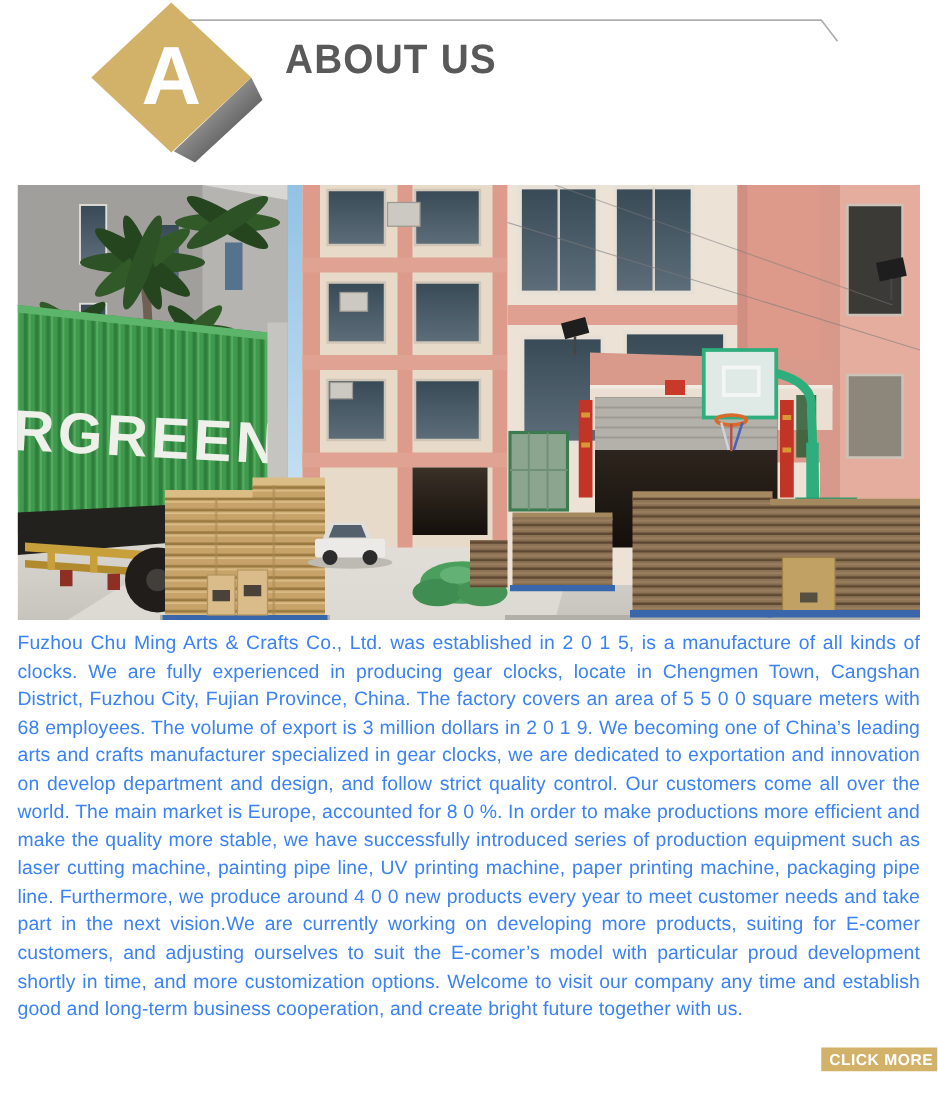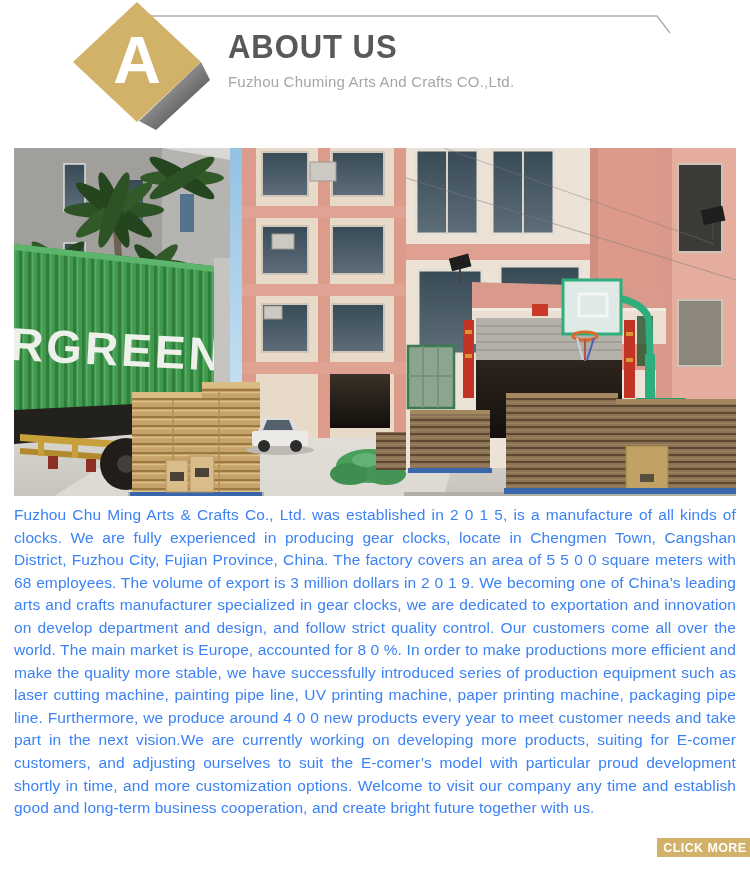--- a/index.html
+++ b/index.html
@@ -55,21 +55,20 @@
         <stop offset="0" stop-color="#cfcfcf"></stop>
           <stop offset="1" stop-color="#2e2e2e"></stop>
       </linearGradient>
     </defs>
     <polygon points="79,121 141,62 150,80 96,130" fill="url(#curl)"></polygon>
     <polygon points="77,2 141,62 77,122 13,62" fill="#d2b169"></polygon>
     <text x="77" y="83" text-anchor="middle" font-family="Liberation Sans, sans-serif" font-size="66" font-weight="bold" fill="#ffffff">A</text>
   </svg>
 
   <div class="about-title">ABOUT US</div>
-  <div class="company-subtitle">Fuzhou Chuming Arts And Crafts CO.,Ltd.</div>
 
   <div class="photo">
   <svg width="722" height="348" viewBox="0 0 722 348">
     <defs>
       <linearGradient id="sky" x1="0" y1="0" x2="0" y2="1">
         <stop offset="0" stop-color="#93c2e4"></stop>
             <stop offset="1" stop-color="#d9ecf8"></stop>
       </linearGradient>
       <linearGradient id="gnd" x1="0" y1="0" x2="0" y2="1">
         <stop offset="0" stop-color="#e8e5df"></stop>

